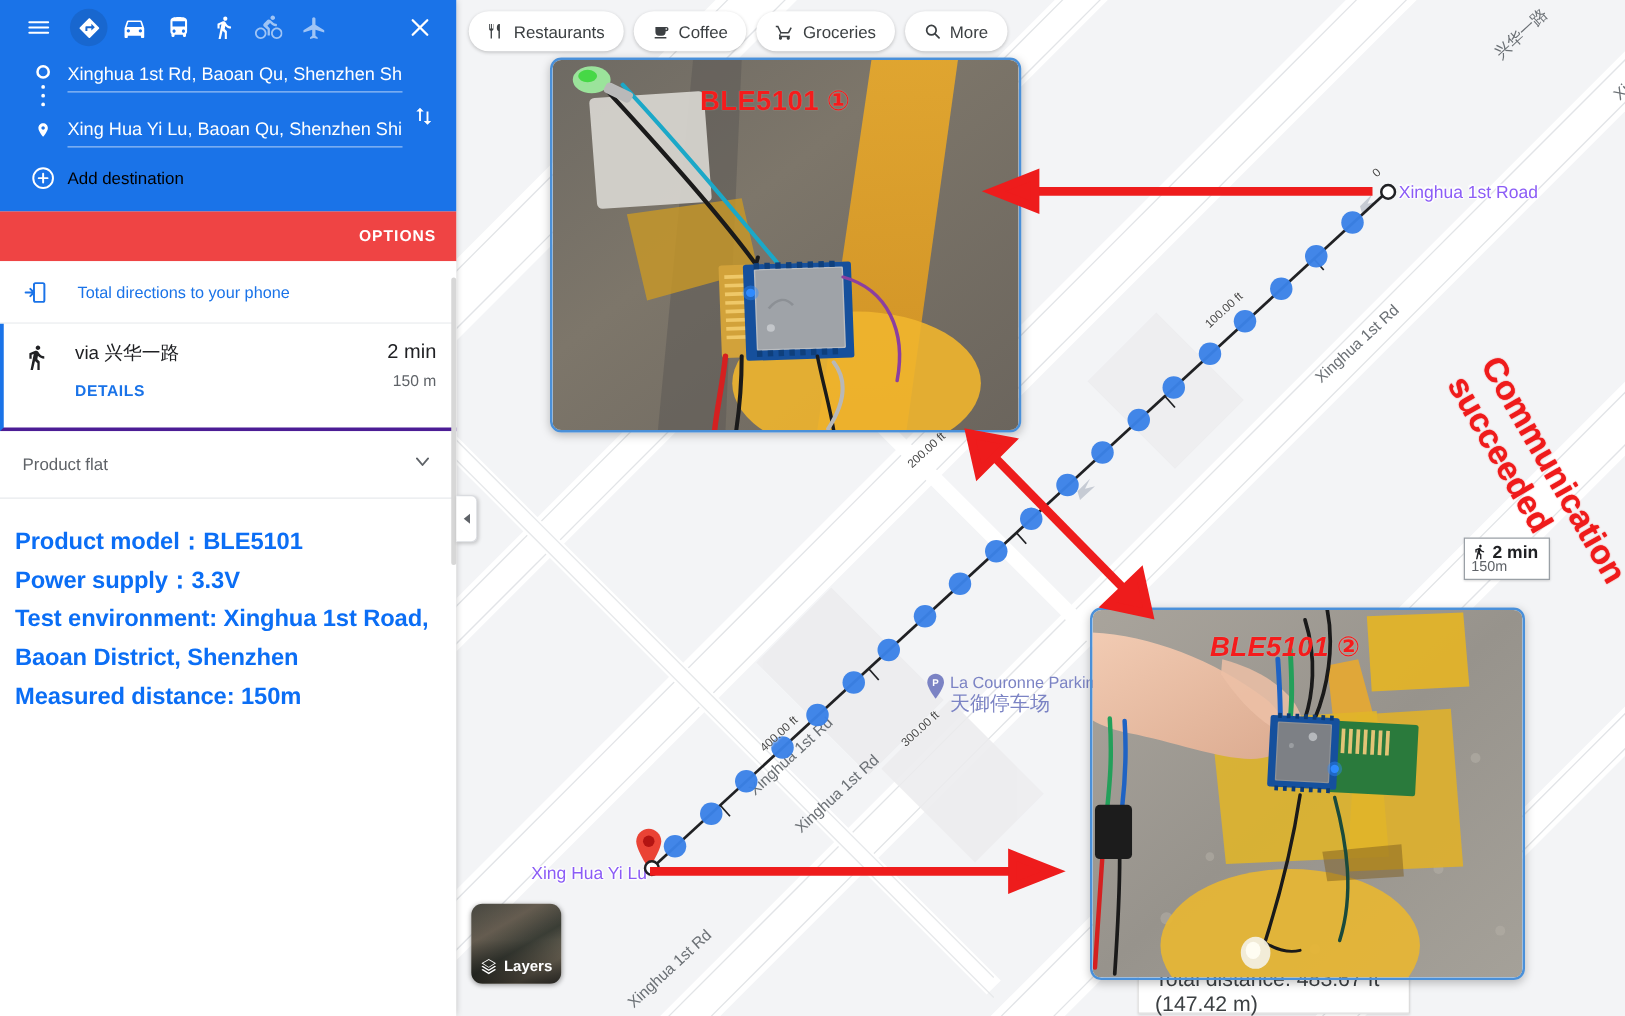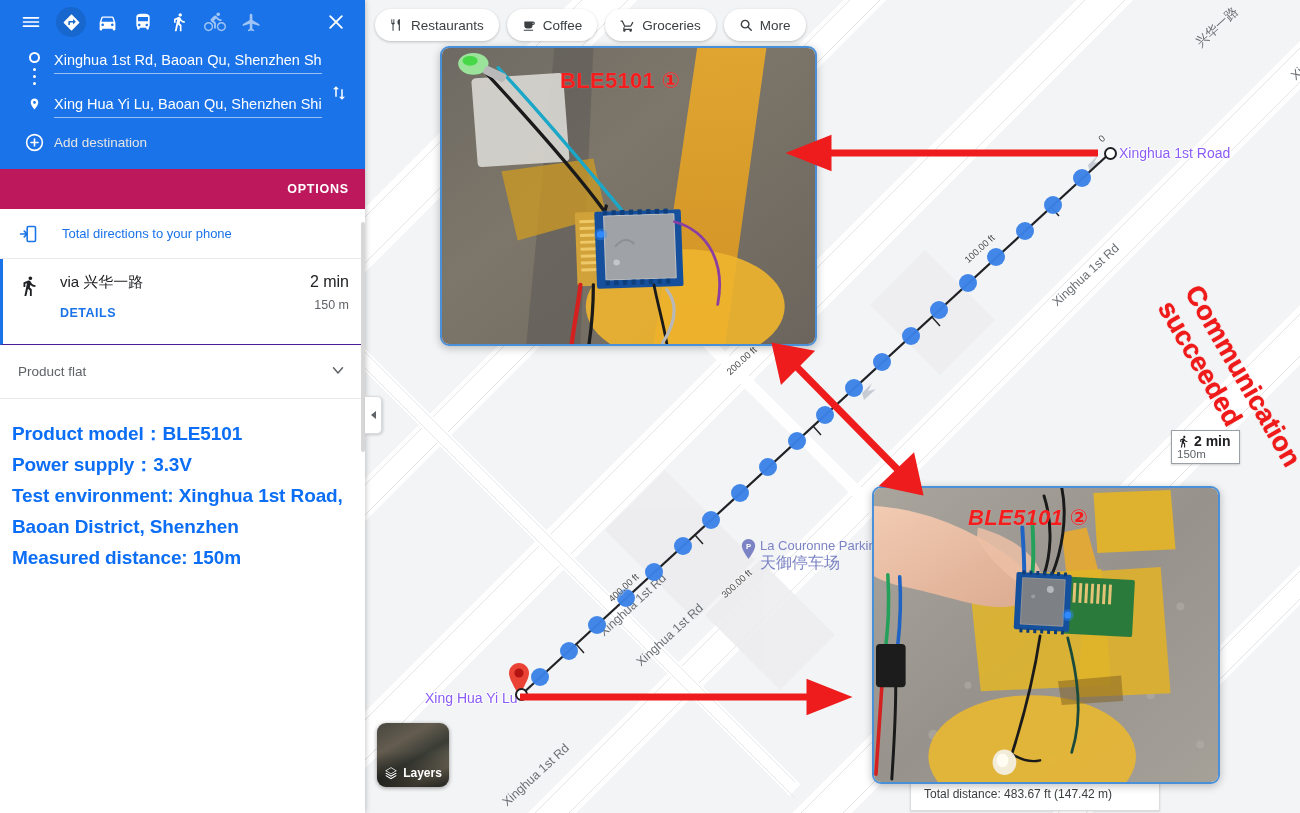--- a/index.html
+++ b/index.html
@@ -67,42 +67,42 @@
   }
   .addr-swap {
     width: 34px; flex: none; display: flex; align-items: center; justify-content: center;
     color: #fff; padding-top: 22px; cursor: pointer;
   }
   .add-dest-row { display: flex; align-items: center; margin-top: 14px; }
   .add-dest-icon {
     width: 40px; flex: none; display: flex; align-items: center; justify-content: center;
     color: #fff;
   }
-  .add-dest-label { color: #e5e5e5; font-size: 13.5px; cursor: pointer; text-align: center; }
+  .add-dest-label { color: #000000; font-size: 13.5px; cursor: pointer; text-align: center; }
 
   .options-bar {
-    background: #be185d; height: 40px;
+    background: #ef4444; height: 40px;
     display: flex; align-items: center; justify-content: flex-end;
     padding-right: 16px;
   }
   .options-bar span {
     color: #fff; font-size: 12.5px; letter-spacing: 0.8px; font-weight: bold; cursor: pointer;
   }
 
   .send-row {
     height: 50px; display: flex; align-items: center; padding-left: 18px;
     border-bottom: 1px solid #e8eaed; background: #fff; cursor: pointer;
   }
   .send-row .ic { width: 26px; color: #1a73e8; display: flex; align-items: center; }
   .send-row .tx { color: #1a73e8; font-size: 13px; margin-left: 18px; }
 
   .route-card {
     border-left: 3px solid #1a73e8;
     background: #fff; padding: 14px 16px 20px 15px;
-    display: flex; border-bottom: 1px solid #4c1d95; cursor: pointer;
+    display: flex; border-bottom: 3px solid #4c1d95; cursor: pointer;
     min-height: 86px;
   }
   .route-ic { width: 30px; flex: none; padding-top: 2px; color: #202124; }
   .route-mid { flex: 1 1 auto; padding-left: 12px; }
   .route-via { font-size: 15px; color: #202124; }
   .route-details { font-size: 12.5px; color: #1a73e8; font-weight: bold; letter-spacing: .5px; margin-top: 14px; cursor: pointer; }
   .route-right { text-align: right; flex: none; }
   .route-time { font-size: 16px; color: #202124; }
   .route-dist { font-size: 12.5px; color: #5f6368; margin-top: 7px; }
 
@@ -212,24 +212,24 @@
   #parking {
     position: absolute; left: 375px; top: 538px; z-index: 15;
     display: flex; align-items: flex-start; gap: 3px; pointer-events: none;
   }
   #parking .ptxt { font-size: 13px; color: #7b83c4; line-height: 15px; }
   #parking .psub { font-size: 16px; color: #7b83c4; }
 
   
   #total-dist {
     position: absolute; left: 545px; bottom: 2px;
-    width: 250px; height: 34px;
+    width: 218px; height: 34px;
     background: #fff; border: 1px solid #dcdcdc;
     display: flex; align-items: center; padding-left: 13px;
-    font-size: 12px; color: #3c4043;
+    font-size: 17px; color: #3c4043;
     box-shadow: 0 1px 2px rgba(0,0,0,0.12);
     z-index: 25;
   }
 
   
   #layers {
     position: absolute; left: 12px; bottom: 26px;
     width: 72px; height: 64px; border-radius: 9px;
     overflow: hidden; z-index: 25; cursor: pointer;
     box-shadow: 0 1px 4px rgba(0,0,0,0.4);

